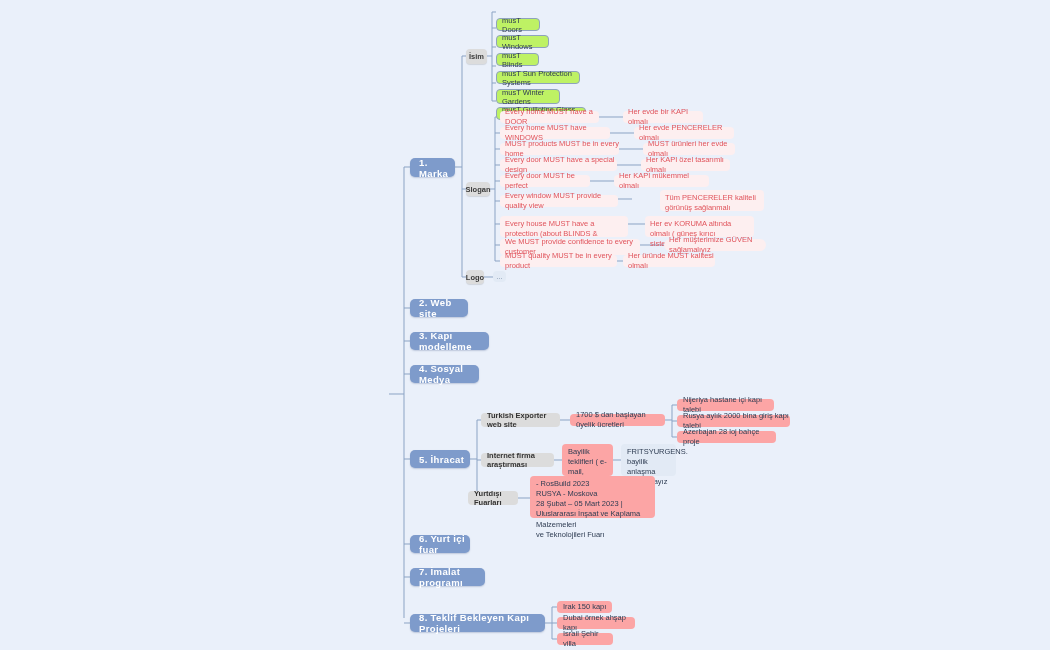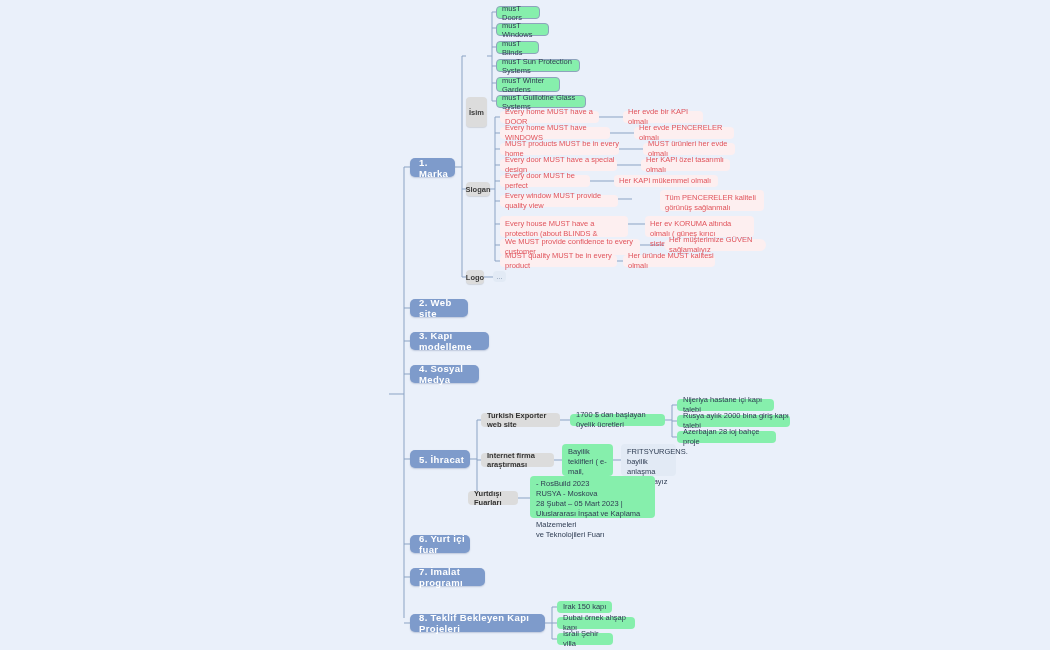--- a/index.html
+++ b/index.html
@@ -32,28 +32,28 @@
   
   .n-l2{
     background:#dcdcdc;color:#3b3b3b;
     border-radius:4px;
     font-size:7.5px;font-weight:bold;
     display:flex;align-items:center;justify-content:center;
     box-shadow:0 1px 1px rgba(90,90,90,.18);
   }
   
   .n-box{
-    background:#86efac;color:#2f3c52;
+    background:#bef264;color:#2f3c52;
     border:1px solid #8fa3bd;border-radius:4px;
     font-size:7.5px;
-    display:flex;align-items:center;padding-left:5px;
+    display:flex;align-items:center;padding-left:5px;margin-top:12px;
   }
   
   .n-pale{
-    background:#86efac;color:#2e3c52;
+    background:#fca5a5;color:#2e3c52;
     border-radius:4px;
     font-size:7.5px;
     display:flex;align-items:center;padding-left:6px;
     line-height:1.35;
   }
   .n-pale.multi{display:block;padding:3px 6px;}
   .n-pale.lite{background:#e2eaf5;}
   
   .n-red{
     background:#fdeff0;color:#e0545c;
@@ -164,21 +164,21 @@
 
   <div class="node n-l1" style="left:410px;top:158px;width:45px;height:19px;">1. Marka</div>
   <div class="node n-l1" style="left:410px;top:299px;width:58px;height:18px;">2. Web site</div>
   <div class="node n-l1" style="left:410px;top:332px;width:79px;height:18px;">3. Kapı modelleme</div>
   <div class="node n-l1" style="left:410px;top:365px;width:69px;height:18px;">4. Sosyal Medya</div>
   <div class="node n-l1" style="left:410px;top:450px;width:60px;height:18px;">5. İhracat</div>
   <div class="node n-l1" style="left:410px;top:535px;width:60px;height:18px;">6. Yurt içi fuar</div>
   <div class="node n-l1" style="left:410px;top:568px;width:75px;height:18px;">7. İmalat programı</div>
   <div class="node n-l1" style="left:410px;top:614px;width:135px;height:18px;">8. Teklif Bekleyen Kapı Projeleri</div>
 
-  <div class="node n-l2" style="left:466px;top:49px;width:21px;height:30px;margin-top:48px;">İsim</div>
+  <div class="node n-l2" style="left:466px;top:49px;width:21px;height:15px;">İsim</div>
 
   <div class="node n-box" style="left:496px;top:6px;width:44px;height:13px;">musT Doors</div>
   <div class="node n-box" style="left:496px;top:23px;width:53px;height:13px;">musT Windows</div>
   <div class="node n-box" style="left:496px;top:41px;width:43px;height:13px;">musT Blinds</div>
   <div class="node n-box" style="left:496px;top:59px;width:84px;height:13px;">musT Sun Protection Systems</div>
   <div class="node n-box" style="left:496px;top:77px;width:64px;height:15px;">musT Winter Gardens</div>
   <div class="node n-box" style="left:496px;top:95px;width:90px;height:13px;">musT Guillotine Glass Systems</div>
 
   <div class="node n-l2" style="left:466px;top:182px;width:24px;height:14px;">Slogan</div>
 
@@ -188,21 +188,21 @@
   <div class="node n-red" style="left:500px;top:127px;width:110px;height:12px;">Every home MUST have WINDOWS</div>
   <div class="node n-red" style="left:634px;top:127px;width:100px;height:12px;">Her evde PENCERELER olmalı</div>
 
   <div class="node n-red" style="left:500px;top:143px;width:119px;height:12px;">MUST products MUST be in every home</div>
   <div class="node n-red" style="left:643px;top:143px;width:92px;height:12px;">MUST ürünleri her evde olmalı</div>
 
   <div class="node n-red" style="left:500px;top:159px;width:117px;height:12px;">Every door MUST have a special design</div>
   <div class="node n-red" style="left:641px;top:159px;width:89px;height:12px;">Her KAPI özel tasarımlı olmalı</div>
 
   <div class="node n-red" style="left:500px;top:175px;width:90px;height:12px;">Every door MUST be perfect</div>
-  <div class="node n-red" style="left:614px;top:175px;width:104px;height:12px;">Her KAPI mükemmel olmalı</div>
+  <div class="node n-red" style="left:614px;top:175px;width:95px;height:12px;">Her KAPI mükemmel olmalı</div>
 
   <div class="node n-red" style="left:500px;top:195px;width:118px;height:12px;">Every window MUST provide quality view</div>
   <div class="node n-red multi" style="left:660px;top:190px;width:104px;height:21px;">Tüm PENCERELER kaliteli görünüş sağlanmalı</div>
 
   <div class="node n-red multi" style="left:500px;top:216px;width:128px;height:21px;">Every house MUST have a protection (about BLINDS &amp; SHADOOWS products)</div>
   <div class="node n-red multi" style="left:645px;top:216px;width:109px;height:21px;">Her ev KORUMA altında olmalı ( güneş kırıcı sistemleri, jaluzi, panjur)</div>
 
   <div class="node n-red" style="left:500px;top:239px;width:140px;height:16px;">We MUST provide confidence to every customer</div>
   <div class="node n-red" style="left:664px;top:239px;width:102px;height:12px;border-radius:6px;">Her müşterimize GÜVEN sağlamalıyız</div>
 

